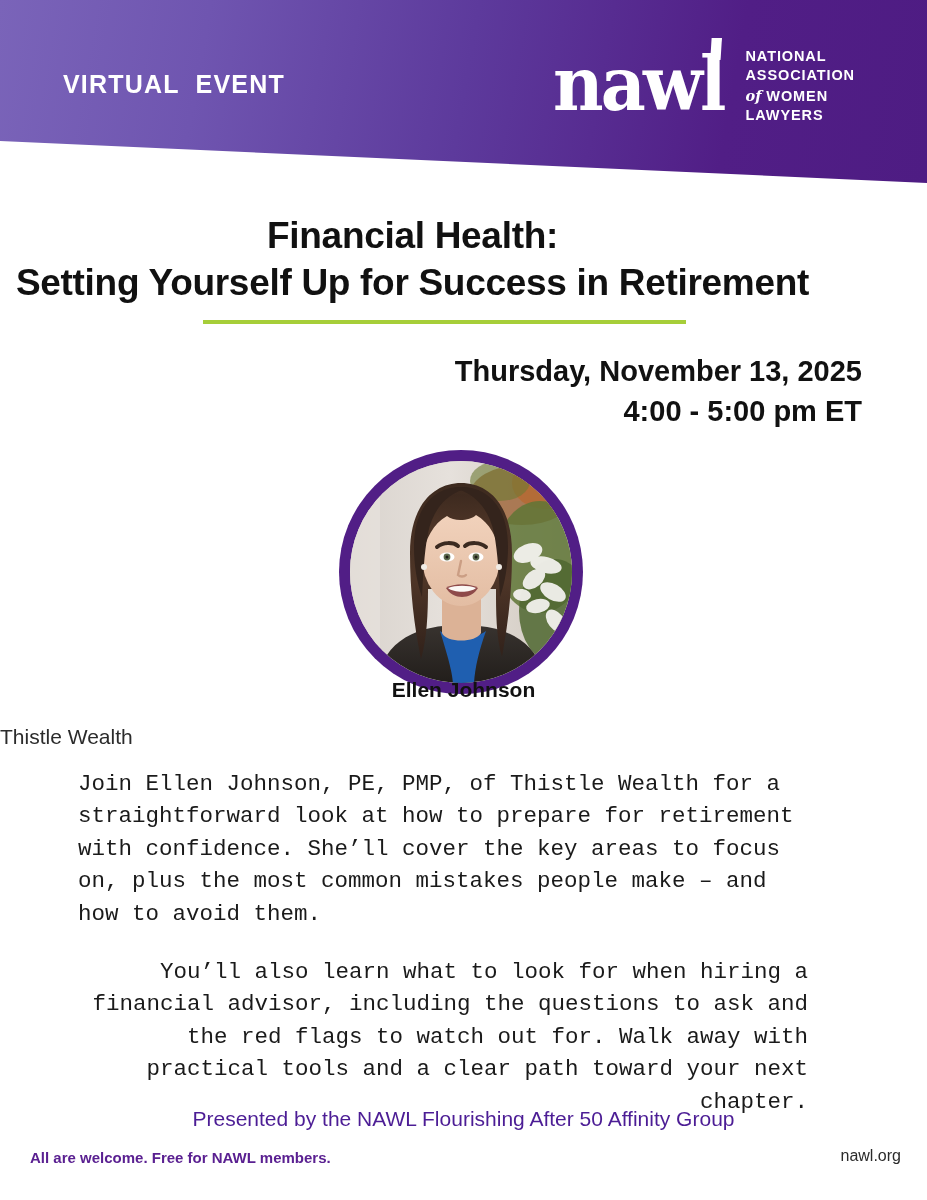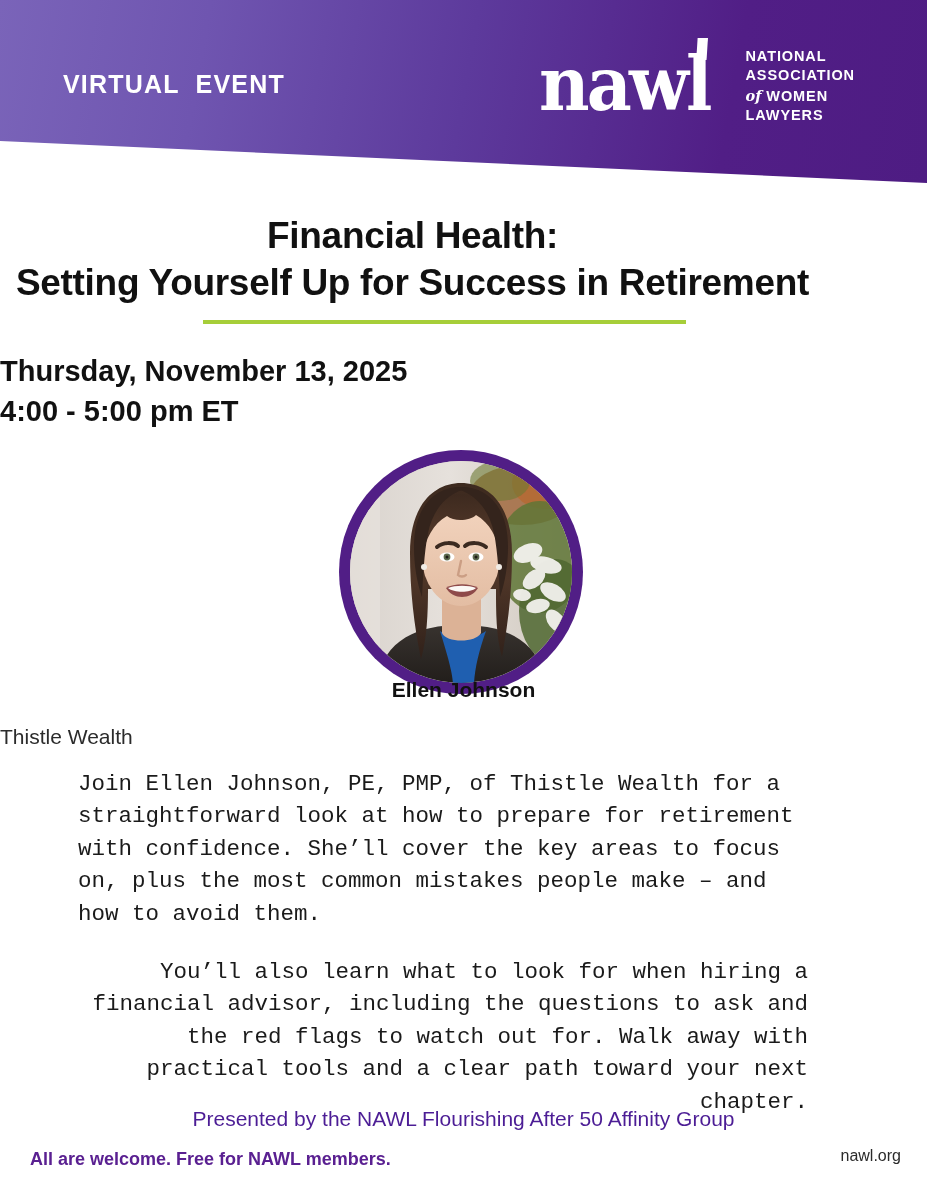--- a/index.html
+++ b/index.html
@@ -45,21 +45,21 @@
     white-space: pre;
   }
 
   
   .logo {
     position: absolute;
     right: 72px;
     top: 44px;
     display: flex;
     align-items: center;
-    gap: 25px;
+    gap: 11px;
   }
   .logo-wordmark {
     position: relative;
     color: #ffffff;
     font-family: "DejaVu Serif", serif;
     font-size: 74px;
     font-weight: bold;
     line-height: 0.78;
     letter-spacing: -3px;
     transform: scaleX(0.94);
@@ -112,21 +112,21 @@
     height: 4px;
     background: #a6ce39;
   }
 
   
   .datetime {
     position: absolute;
     left: 0;
     top: 352px;
     width: 862px;
-    text-align: left;
+    text-align: right;
     color: #111111;
     font-size: 29px;
     font-weight: bold;
     line-height: 1.37;
   }
 
   
   .photo-wrap {
     position: absolute;
     left: 339px;
@@ -195,21 +195,21 @@
     text-align: center;
     color: #4c1d95;
     font-size: 21px;
     line-height: 1.3;
   }
   .welcome-note {
     position: absolute;
     left: 30px;
     top: 1148px;
     color: #5a2091;
-    font-size: 18px;
+    font-size: 15px;
     font-weight: bold;
     line-height: 1.3;
   }
   .site-url {
     position: absolute;
     right: 26px;
     top: 1146px;
     color: #2b2b2b;
     font-size: 16px;
     line-height: 1.3;

